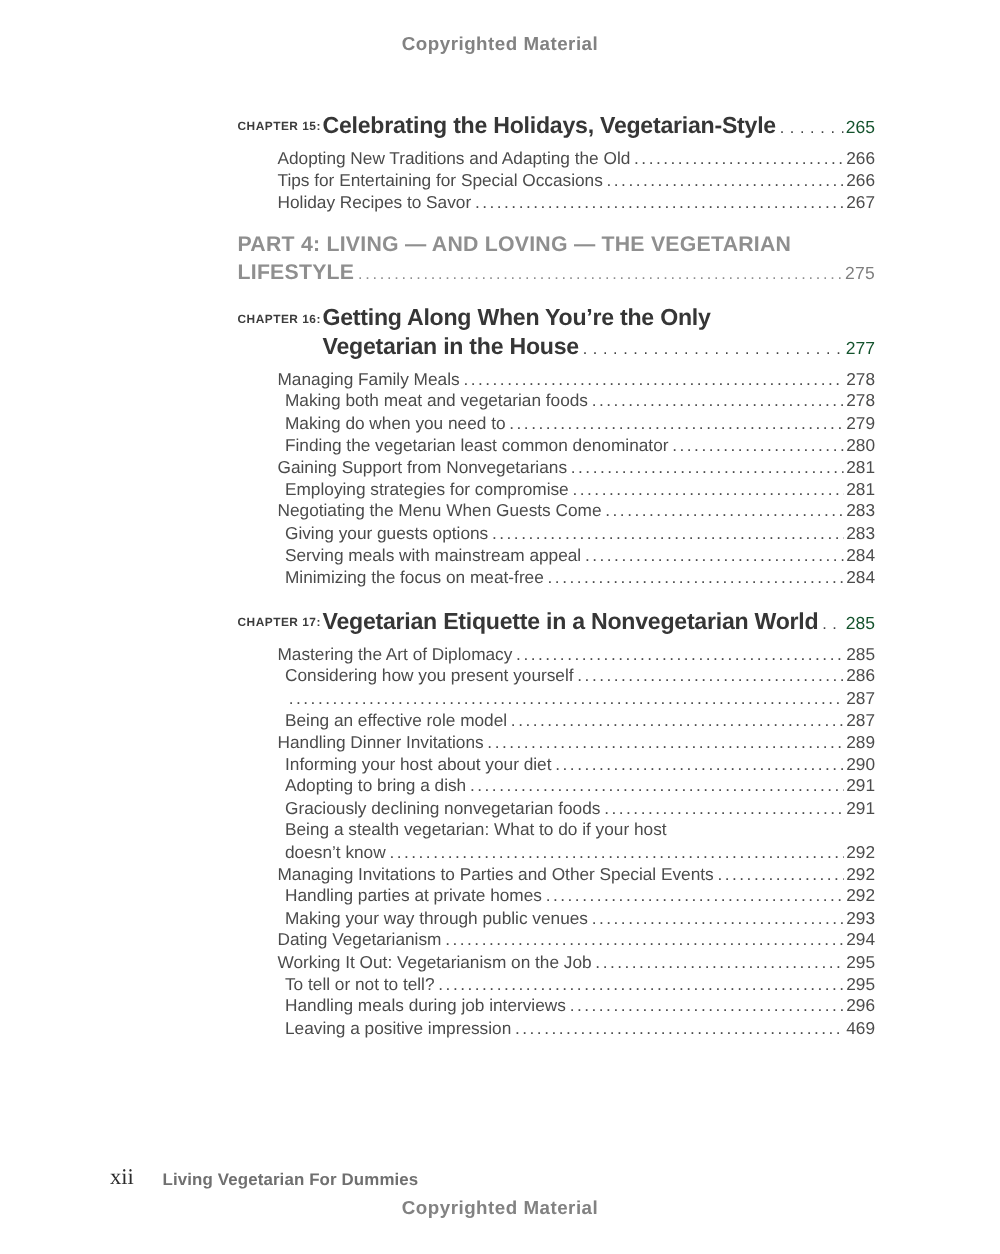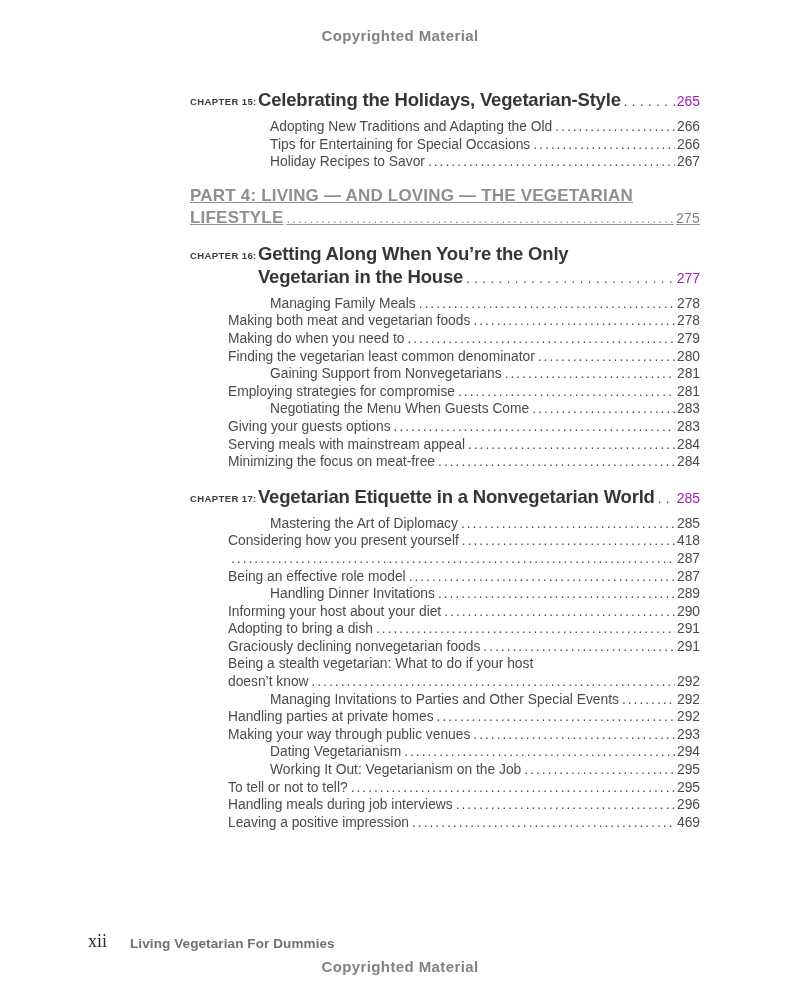--- a/index.html
+++ b/index.html
@@ -20,39 +20,39 @@
   .chapter-block{position:relative;}
   .chapter-label{
     position:absolute;left:0;top:8px;
     font-size:9.5px;font-weight:bold;color:#3c3c3c;letter-spacing:.4px;white-space:nowrap;
   }
   .chapter-lines{margin-left:68px;text-align:right;}
   .chapter-line{
     display:flex;align-items:baseline;
     font-size:18.5px;font-weight:bold;color:#363636;line-height:23px;letter-spacing:-.2px;
   }
-  .chapter-line .pageno{font-size:14px;font-weight:normal;color:#a21caf;letter-spacing:0;}
+  .chapter-line .pageno{font-size:14px;font-weight:normal;color:#14532d;letter-spacing:0;}
   .chapter-line .leader::after{letter-spacing:4.5px;font-size:13px;font-weight:normal;color:#424242;}
 
   
   .part-block{margin-top:14px;}
   .part-line{
     display:flex;align-items:center;
-    font-size:17px;font-weight:bold;color:#8f8f8f;line-height:22px;letter-spacing:.2px;text-decoration:underline;
+    font-size:17px;font-weight:bold;color:#8f8f8f;line-height:22px;letter-spacing:.2px;
   }
   .part-line .pageno{font-size:14px;font-weight:normal;color:#7e7e7e;}
   .part-line .leader::after{letter-spacing:2.2px;font-size:13px;font-weight:normal;color:#8f8f8f;}
 
   
   .entries{margin-top:5px;}
   .entry-line{
     display:flex;align-items:baseline;
     font-size:13.8px;color:#4b4b4b;line-height:17.6px;
   }
-  .entry-line.l1{margin-left:80px;}
+  .entry-line.l1{margin-left:32px;}
   .entry-line.l2{margin-left:38px;}
   .entry-line .pageno{font-size:13.8px;color:#4b4b4b;}
   .entry-line .leader::after{letter-spacing:2px;font-size:13.8px;color:#4b4b4b;}
 
   .t{white-space:nowrap;}
   .leader{flex:1;overflow:hidden;white-space:nowrap;margin:0 2px 0 3px;}
   .leader::after{content:"..................................................................................................................................";}
   .pageno{white-space:nowrap;}
 
   .spacer-ch{margin-top:12px;}
@@ -191,21 +191,21 @@
       </div>
       <div class="entries">
         <div class="entry-line l1">
           <span class="t">Mastering the Art of Diplomacy</span>
           <span class="leader"></span>
           <span class="pageno">285</span>
         </div>
         <div class="entry-line l2">
           <span class="t">Considering how you present yourself</span>
           <span class="leader"></span>
-          <span class="pageno">418</span>
+          <span class="pageno">286</span>
         </div>
         <div class="entry-line l2">
           <span class="leader"></span>
           <span class="pageno">287</span>
         </div>
         <div class="entry-line l2">
           <span class="t">Being an effective role model</span>
           <span class="leader"></span>
           <span class="pageno">287</span>
         </div>

